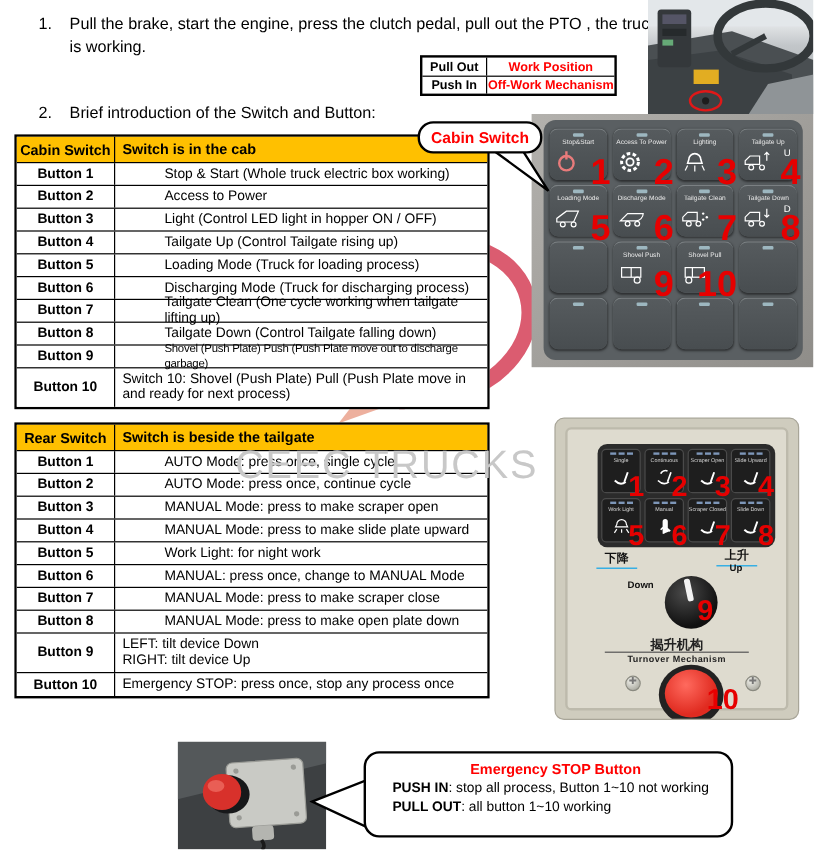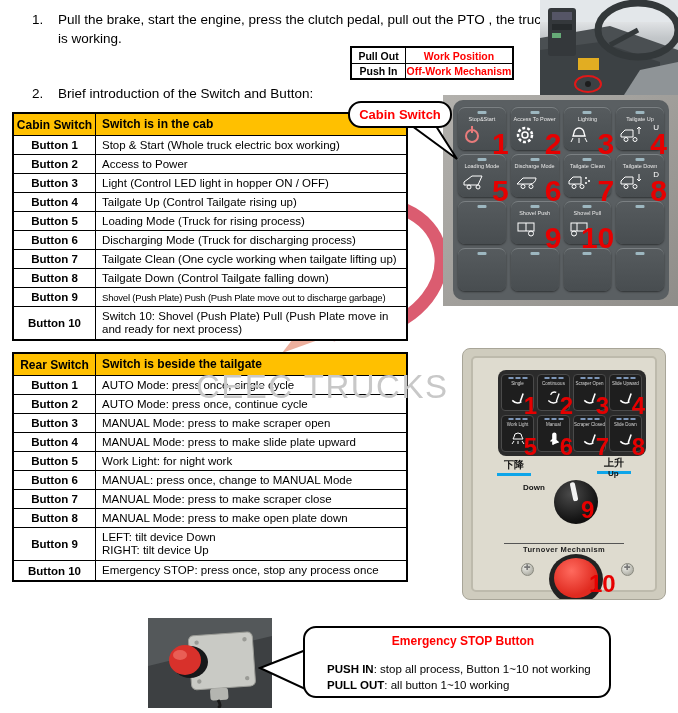--- a/index.html
+++ b/index.html
@@ -20,21 +20,21 @@
   .pto .b { flex:1; font-weight:bold; font-size:10.5px; color:#f00; display:flex; align-items:center; justify-content:center; }
 
   
   .stable { position:absolute; left:12px; width:396px; border:2px solid #000; background:#fff; z-index:3; }
   .t-row { display:flex; border-top:1px solid #000; background:#fff; }
   .t-row:first-child { border-top:none; }
   .t-head { background:#FFC000; }
   .t-head .c1, .t-head .c2 { font-weight:bold; font-size:12px; }
   .c1 { width:82px; flex:none; border-right:1px solid #000; display:flex; align-items:center; justify-content:center; font-weight:bold; font-size:11.5px; text-align:center; }
   .c2 { flex:1; display:flex; align-items:center; padding:1px 6px; font-size:11.5px; line-height:13px; white-space:pre-line; }
-  .h21 { height:21px; } .h19 { height:19px; } .h33 { height:33px; } .h20 { height:20px; }
+  .h21 { height:21px; } .h19 { height:19px;gap:35px; } .h33 { height:33px; } .h20 { height:20px; }
   .small .c2 { font-size:9.5px; letter-spacing:-0.2px; }
   #cabin-table { top:112px; }
   #rear-table { top:352px; }
 
   
   #watermark { position:absolute; left:196px; top:368px; font-size:33px; font-weight:normal; color:#c8c8c8; letter-spacing:1.5px; z-index:6; pointer-events:none; }
   #swoosh { position:absolute; left:268px; top:190px; z-index:1; }
 
   
   .photo { position:absolute; z-index:4; overflow:hidden; }
@@ -55,38 +55,38 @@
 
   
   .rface { position:absolute; left:8px; top:7px; width:186px; height:236px; background:#dedbcf; border:2px solid #bdbaac; border-radius:5px; }
   .rcluster { position:absolute; left:25px; top:12px; width:148px; height:86px; background:#2b2b2b; border-radius:8px; padding:4px 3px; display:flex; flex-wrap:wrap; gap:3px; }
   .rp-btn { position:relative; width:33px; height:37px; background:#1e1e1e; border:1px solid #4a4a4a; border-radius:4px; }
   .rp-leds { position:absolute; top:2px; left:50%; transform:translateX(-50%); display:flex; gap:2px; }
   .rp-leds i { width:5px; height:2px; background:#7d96b8; display:block; }
   .rp-label { position:absolute; top:6px; width:100%; text-align:center; font-size:4.5px; color:#d6d6d6; white-space:nowrap; overflow:hidden; }
   .rp-icon { position:absolute; left:50%; top:14px; transform:translateX(-50%); }
   .rp-num { position:absolute; right:-4px; bottom:-8px; font-size:24px; font-weight:bold; color:#e60000; z-index:5; line-height:24px; }
-  .cn-label { position:absolute; font-size:10px; font-weight:bold; color:#111; border-bottom:3px solid #0ea5e9; padding-bottom:1px; text-align:center; }
+  .cn-label { position:absolute; font-size:10px; font-weight:bold; color:#111; border-bottom:1px solid #0ea5e9; padding-bottom:1px; text-align:center; }
   .en-sub { position:absolute; font-size:8px; font-weight:bold; color:#111; }
   .knob { position:absolute; left:81px; top:122px; width:44px; height:44px; border-radius:50%; background:radial-gradient(circle at 38% 32%, #4a4a4a, #101010 70%); }
   .kn-ind { position:absolute; left:50%; top:2px; width:5px; height:19px; background:#f2f2f2; border-radius:2px; transform:translateX(-50%) rotate(-12deg); transform-origin:50% 100%; }
   .knob-num { position:absolute; left:108px; top:138px; font-size:24px; font-weight:bold; color:#e60000; z-index:5; }
   .mech-cn { position:absolute; left:0; right:0; top:172px; text-align:center; font-size:11px; font-weight:bold; color:#222; }
   .mech-en { position:absolute; left:0; right:0; top:185px; text-align:center; font-size:7.5px; font-weight:bold; letter-spacing:.4px; color:#222; border-top:1px solid #555; width:120px; margin:0 auto; padding-top:1px; }
   .stop-btn { position:absolute; left:76px; top:196px; width:54px; height:50px; border-radius:50%; background:#222; }
   .stop-btn .red { position:absolute; left:5px; top:4px; width:44px; height:40px; border-radius:50%; background:radial-gradient(circle at 40% 32%, #ff6a5e, #e02b20 65%); }
   .stop-num { position:absolute; left:116px; top:212px; font-size:24px; font-weight:bold; color:#e60000; z-index:5; }
   .screw { position:absolute; width:13px; height:13px; border-radius:50%; background:radial-gradient(circle at 35% 30%, #f0f0ea, #9a9a90); border:1px solid #8a8a80; }
   .screw::after { content:"✚"; position:absolute; left:2px; top:-1px; font-size:8px; color:#777; }
 
   
   .bubble { position:absolute; background:#fff; border:2px solid #000; border-radius:13px; z-index:8; }
   #cabin-bubble { left:348px; top:101px; width:104px; height:27px; display:flex; align-items:center; justify-content:center; font-size:13px; font-weight:bold; color:#f00; }
   #stop-bubble { left:303px; top:626px; width:308px; height:72px; padding:6px 10px 4px 22px; }
-  #stop-bubble .title { text-align:center; font-size:12px; font-weight:bold; color:#f00; margin-bottom:13px; }
+  #stop-bubble .title { text-align:center; font-size:12px; font-weight:bold; color:#f00; margin-bottom:1px; }
   #stop-bubble .line { font-size:11.5px; line-height:16px; color:#000; }
   .tailsvg { position:absolute; z-index:7; }
 </style>
 </head>
 <body>
 
 <div class="page">
 
   <svg id="swoosh" width="218" height="170" viewBox="0 0 218 170">
     <g transform="rotate(-14 92 78)">
@@ -151,21 +151,21 @@
     <div class="t-row h19">
         <div class="c1">Button 3</div>
         <div class="c2">Light (Control LED light in hopper ON / OFF)</div>
       </div>
     <div class="t-row h19">
         <div class="c1">Button 4</div>
         <div class="c2">Tailgate Up (Control Tailgate rising up)</div>
       </div>
     <div class="t-row h19">
         <div class="c1">Button 5</div>
-        <div class="c2">Loading Mode (Truck for rising process)</div>
+        <div class="c2">Loading Mode (Truck for loading process)</div>
       </div>
     <div class="t-row h19">
         <div class="c1">Button 6</div>
         <div class="c2">Discharging Mode (Truck for discharging process)</div>
       </div>
     <div class="t-row h19">
         <div class="c1">Button 7</div>
         <div class="c2">Tailgate Clean (One cycle working when tailgate lifting up)</div>
       </div>
     <div class="t-row h19">
@@ -478,20 +478,21 @@
         </div>
       </div>
       <span class="cn-label" style="left:24px; top:100px; width:34px;">下降</span>
       <span class="en-sub" style="left:30px; top:125px;padding-left:20px;">Down</span>
       <span class="cn-label" style="left:124px; top:98px; width:34px;">上升</span>
       <span class="en-sub" style="left:135px; top:111px;text-align:right;">Up</span>
       <div class="knob">
           <i class="kn-ind"></i>
         </div>
       <span class="knob-num">9</span>
+      <div class="mech-cn">揭升机构</div>
       <div class="mech-en">Turnover Mechanism</div>
       <div class="stop-btn">
           <span class="red"></span>
         </div>
       <span class="stop-num">10</span>
 
       <span class="screw" style="left:48px; top:205px;"></span>
       <span class="screw" style="left:148px; top:205px;"></span>
     </div>
   </div>

